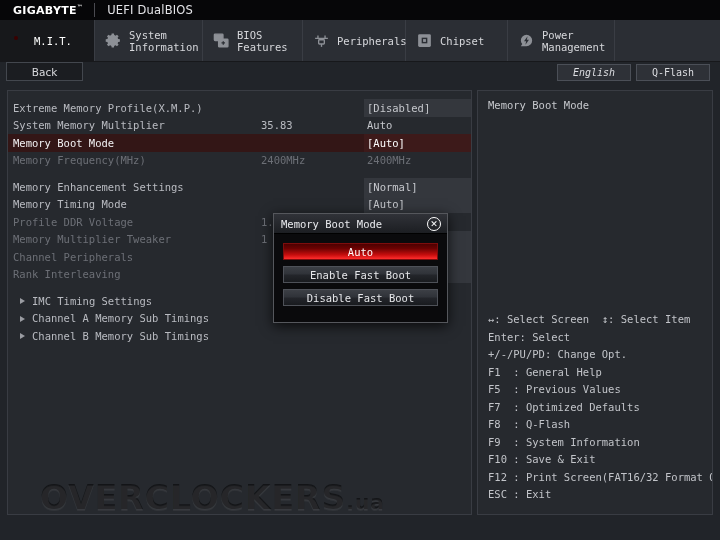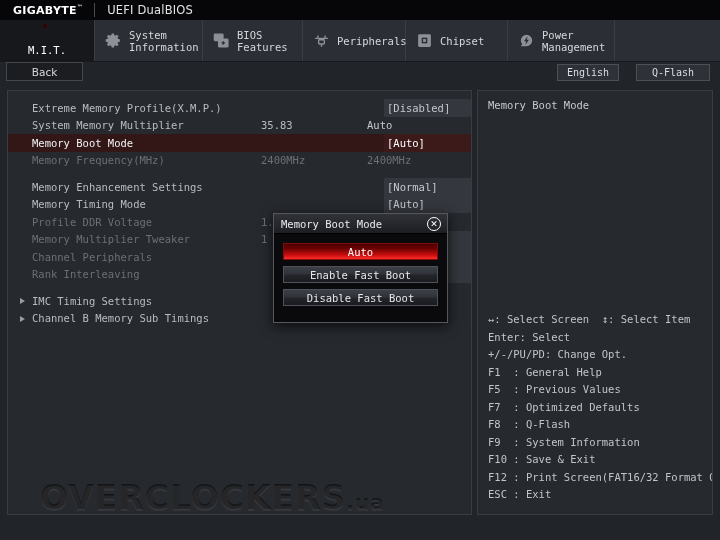--- a/index.html
+++ b/index.html
@@ -37,21 +37,21 @@
     background:#2b2e34;
     display:flex; align-items:stretch;
     border-bottom:1px solid #17181b;
   }
   .nav-tab {
     display:flex; align-items:center; gap:7px;
     padding:0 10px;
     border-right:1px solid #3a3d44;
     position:relative;
   }
-  .nav-tab.active { background:#17181b;flex-direction:column; }
+  .nav-tab.active { background:#17181b; }
   .nav-tab:first-child { border-right:1px solid #3a3d44; }
   .nav-label {
     font-size:10.5px; color:#d7d8dc; line-height:12px;
     white-space:pre-line;
   }
   .nav-tab.active .nav-label { color:#ffffff; }
 
   
   .ico { width:17px; height:17px; flex:0 0 17px; position:relative; }
   .ico-mit {
@@ -76,21 +76,21 @@
     display:flex; align-items:center; justify-content:center;
     font-size:10.5px; color:#d9dade;
     font-family:"DejaVu Sans", sans-serif;
   }
   .btn-sm {
     position:absolute; top:2px; height:17px;
     background:#2e3137; border:1px solid #4b4f57;
     display:flex; align-items:center; justify-content:center;
     font-size:10px; color:#dcdde1;
   }
-  .btn-english { left:557px; width:62px; }
+  .btn-english { left:557px; width:74px;font-style:italic; }
   .btn-qflash  { left:636px; width:74px; }
 
   
   .panel-left {
     position:absolute; left:7px; top:90px; width:465px; height:425px;
     background:#26292e; border:1px solid #393c43;
     overflow:hidden;
   }
   .panel-right {
     position:absolute; left:477px; top:90px; width:236px; height:425px;
@@ -99,31 +99,31 @@
   }
 
   
   .rows { position:absolute; left:0; top:8px; width:100%; }
   .srow {
     position:relative; height:17.5px;
     display:flex; align-items:center;
     font-size:10.5px;
   }
   .srow .lbl {
-    position:absolute; left:24px; color:#b9bbc1; white-space:nowrap;
+    position:absolute; left:5px; color:#b9bbc1; white-space:nowrap;
   }
   .srow .mid {
     position:absolute; left:253px; color:#b9bbc1; white-space:nowrap;
   }
   .srow .val {
     position:absolute; left:356px; width:114px; height:17.5px;
     display:flex; align-items:center; padding-left:3px;
     color:#c6c8cd; white-space:nowrap;
   }
-  .srow .val.boxed { background:#34373d;margin-left:20px; }
+  .srow .val.boxed { background:#34373d; }
   .srow.dim .lbl, .srow.dim .mid, .srow.dim .val { color:#6c6f76; }
   .srow.selected { background:#331616; }
   .srow.selected .lbl { color:#f2f2f4; }
   .srow.selected .val { background:#3d1a1a; color:#ffffff; }
   .srow.blank { height:9px; }
 
   .srow.sub .lbl { left:24px; }
   .arrow {
     position:absolute; left:12px; top:6px;
     width:0; height:0;
@@ -320,20 +320,24 @@
           <span class="val boxed"></span>
         </div>
         <div class="srow dim">
           <span class="lbl">Rank Interleaving</span>
           <span class="val boxed"></span>
         </div>
         <div class="srow blank"></div>
         <div class="srow sub">
           <span class="arrow"></span>
           <span class="lbl">IMC Timing Settings</span>
+        </div>
+        <div class="srow sub">
+          <span class="arrow"></span>
+          <span class="lbl">Channel A Memory Sub Timings</span>
         </div>
         <div class="srow sub">
           <span class="arrow"></span>
           <span class="lbl">Channel B Memory Sub Timings</span>
         </div>
       </div>
   </div>
 
   <div class="panel-right">
     <div class="help-title">Memory Boot Mode</div>

